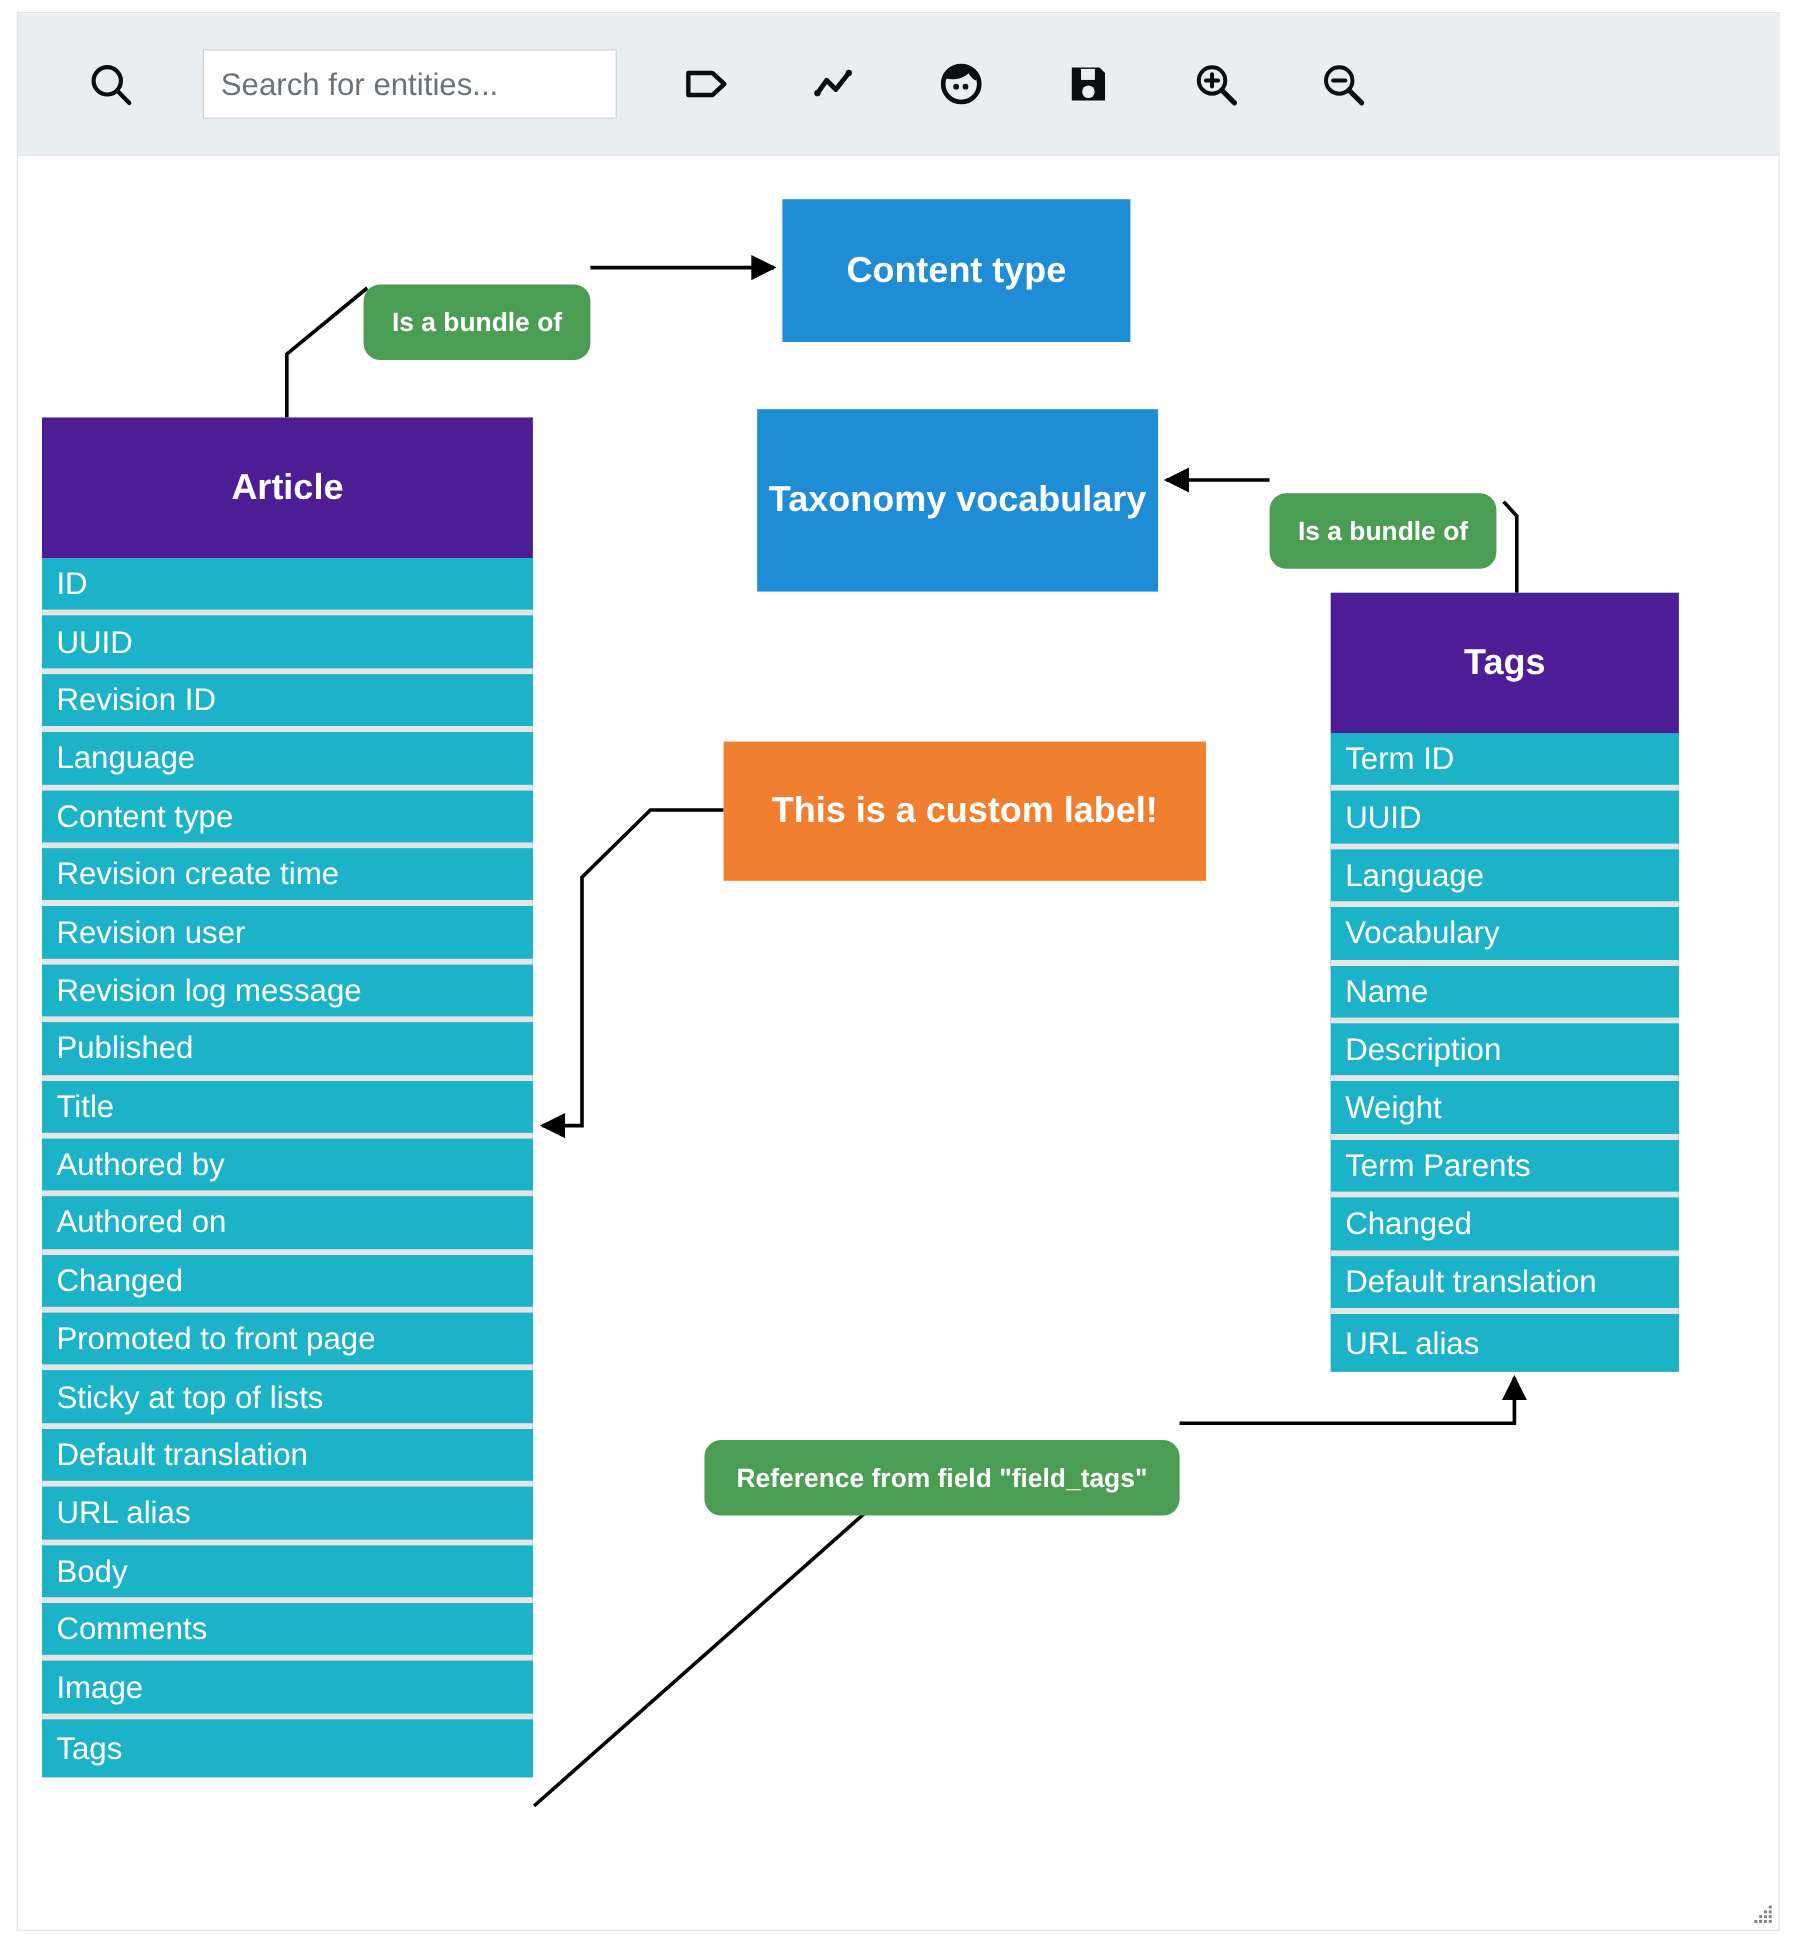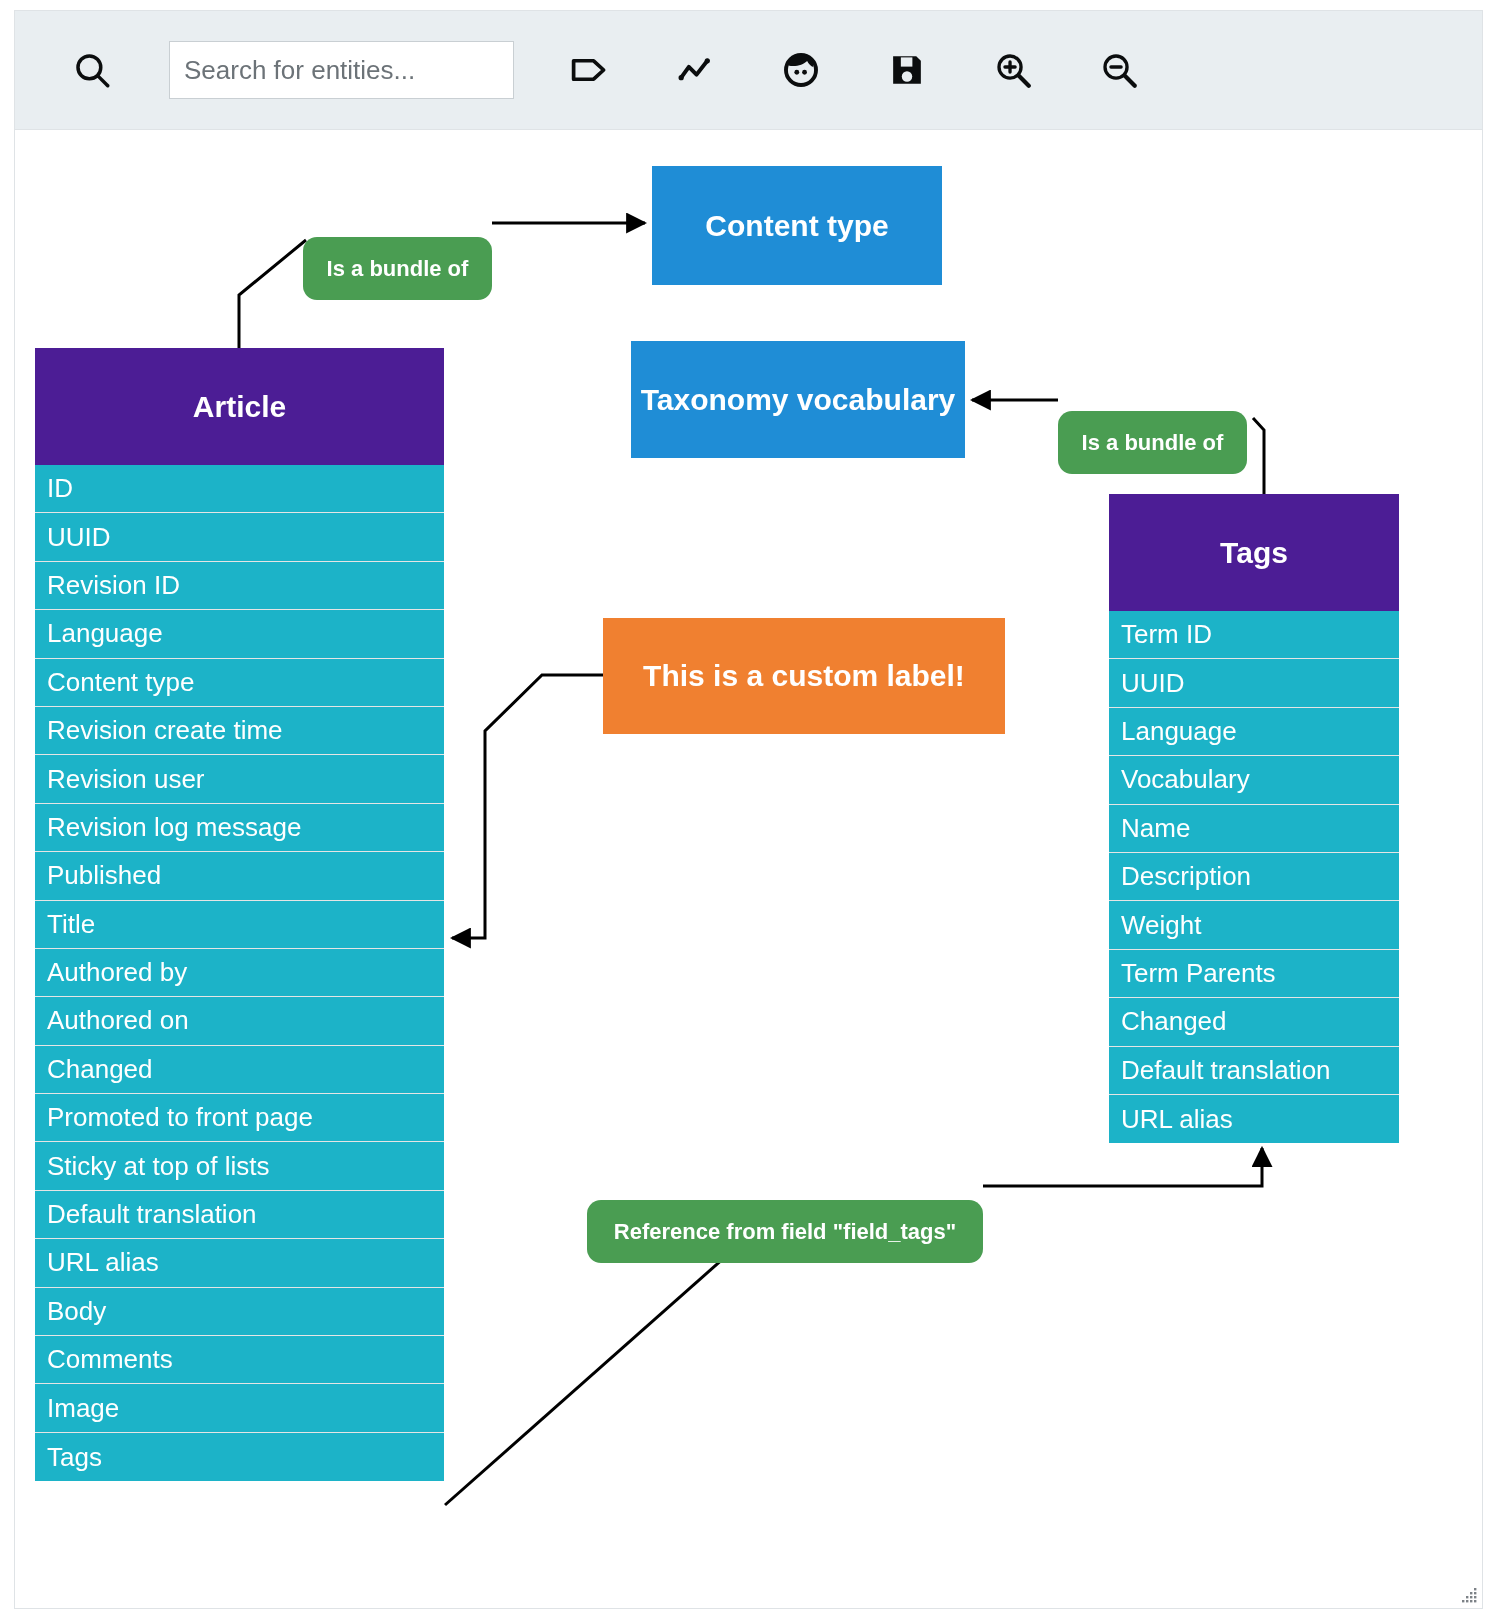--- a/index.html
+++ b/index.html
@@ -75,21 +75,21 @@
     font-weight: bold;
     text-align: center;
     display: flex; align-items: center; justify-content: center;
   }
   .entity-row {
     background: #1cb3c8;
     color: #ffffff;
     font-size: 26px;
     padding-left: 12px;
     display: flex; align-items: center;
-    border-bottom: 1px solid #e5e5e5;
+    border-bottom: 5px solid #e5e5e5;
     height: 48.4px;
   }
   .entity-row:last-child { border-bottom: none; }
 
   #entity-article { left: 20px; top: 218px; width: 409px; }
   #entity-article .entity-header { height: 117px; }
   #entity-tags { left: 1094px; top: 364px; width: 290px; }
   #entity-tags .entity-header { height: 117px; }
 
   
@@ -99,21 +99,21 @@
     font-size: 30px;
     font-weight: bold;
     display: flex; align-items: center; justify-content: center;
     text-align: center;
   }
   #node-content-type {
     left: 637px; top: 36px; width: 290px; height: 119px;
     background: #1f8dd6;
   }
   #node-taxonomy-vocabulary {
-    left: 616px; top: 211px; width: 334px; height: 117px;
+    left: 616px; top: 211px; width: 334px; height: 152px;
     background: #1f8dd6;
   }
   #node-custom-label {
     left: 588px; top: 488px; width: 402px; height: 116px;
     background: #f08030;
   }
 
   
   .pill {
     position: absolute;

